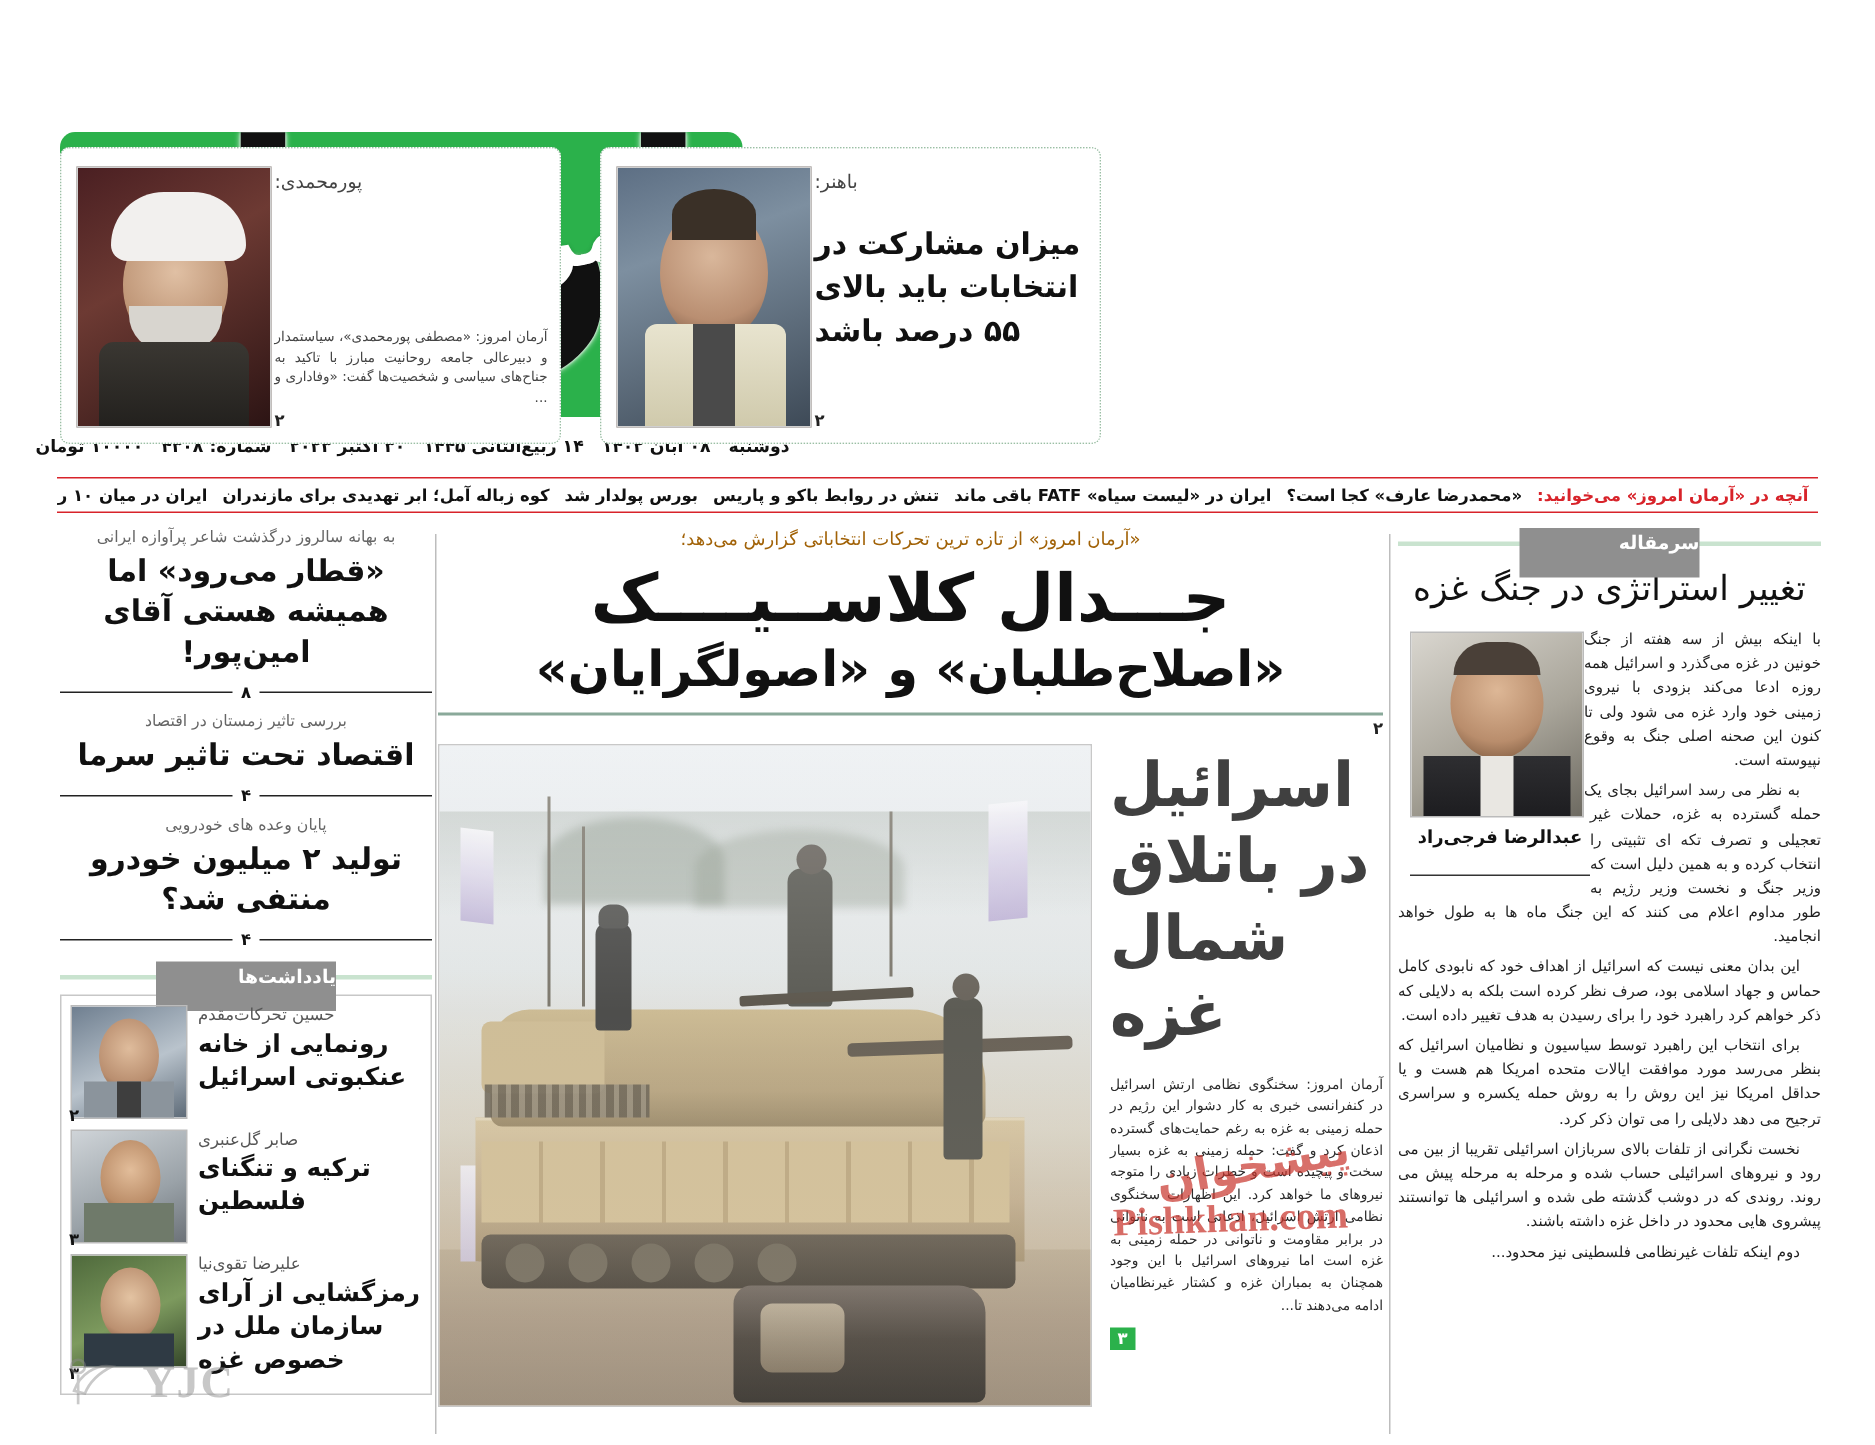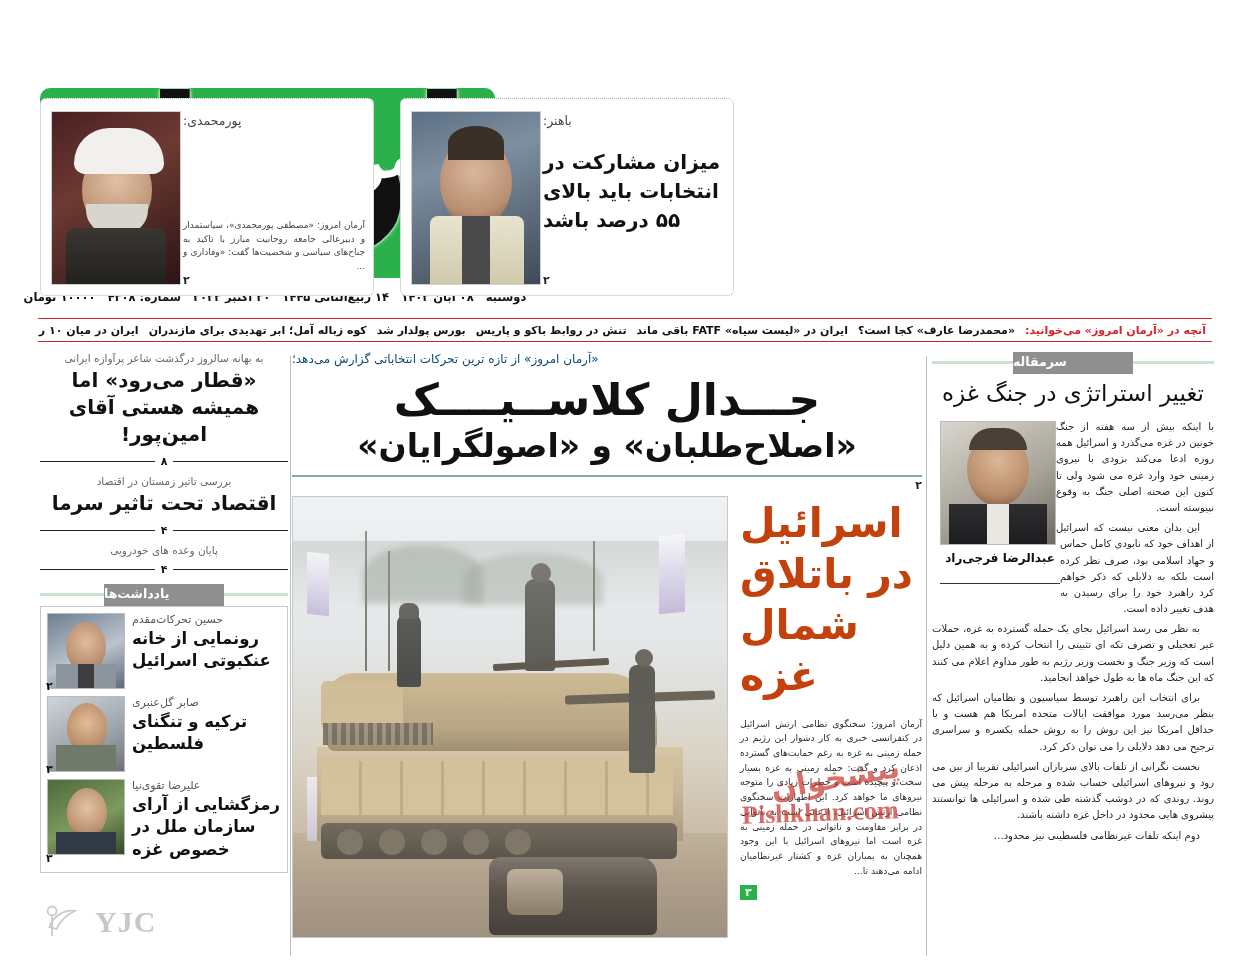--- a/index.html
+++ b/index.html
@@ -65,23 +65,23 @@
   .ticker .t-lead{font-size:11px;font-weight:bold;color:#d8232a;}
   .ticker .t-item{font-size:11px;font-weight:bold;color:#111;}
   .ticker .tsq{width:7px;height:7px;background:#2bb14b;display:inline-block;margin:0 5px;}
   .vline{position:absolute;width:1px;background:#bdbdbd;}
 
   .left-col{position:absolute;top:352px;left:40px;width:248px;}
   .mid-col{position:absolute;top:352px;left:292px;width:630px;}
   .right-col{position:absolute;top:352px;left:932px;width:282px;}
 
   .sec-label{
-    display:block;margin:0 auto 6px auto;width:120px;height:22px;
+    display:block;margin:0 auto 6px auto;width:120px;height:33px;
     background:#8f8f8f;color:#fff;font-size:12.5px;font-weight:bold;
-    text-align:left;line-height:19px;position:relative;
+    text-align:right;line-height:19px;position:relative;
   }
   .sec-label-wrap{position:relative;height:22px;}
   .sec-label-wrap::before{
     content:"";position:absolute;left:0;right:0;top:9px;height:3px;background:#c9e3cf;
   }
 
   .le-item{margin-bottom:6px;}
   .le-kick{font-size:10.5px;color:#666;text-align:center;margin-bottom:3px;}
   .le-hl{font-size:20px;font-weight:bold;line-height:1.35;text-align:center;color:#111;}
   .le-sep{display:flex;align-items:center;gap:6px;margin:7px 0;}
@@ -90,31 +90,31 @@
 
   
   .note{display:flex;gap:7px;align-items:flex-start;margin-bottom:7px;position:relative;}
   .note .n-txt{flex:1;text-align:left;}
   .note .n-auth{font-size:11px;color:#555;margin-bottom:2px;}
   .note .n-hl{font-size:16.5px;font-weight:bold;line-height:1.35;color:#111;}
   .note .n-ph{width:76px;height:74px;border:1px solid #bbb;overflow:hidden;flex:none;}
   .note .n-pg{position:absolute;left:-1px;bottom:-4px;font-size:11px;font-weight:bold;}
 
   
-  .mid-kick{font-size:12px;color:#0c4a6e;text-align:left;margin-bottom:8px;}
+  .mid-kick{font-size:12px;color:#a16207;text-align:center;margin-bottom:8px;}
   .mid-hl1{font-size:44px;font-weight:bold;text-align:center;line-height:1.18;color:#111;letter-spacing:-1px;}
   .mid-hl2{font-size:33px;font-weight:bold;text-align:center;line-height:1.2;color:#111;}
   .mid-rule{height:2px;background:#8aa99a;margin:9px 0 0 0;}
 
   .photo-main{
     position:absolute;left:0;top:0;width:434px;height:440px;border:1px solid #c8c8c8;overflow:hidden;
   }
   .tank-scene{position:absolute;inset:0;}
 
-  .gz-hl{font-size:41px;font-weight:bold;line-height:1.25;text-align:left;color:#c2410c;}
+  .gz-hl{font-size:41px;font-weight:bold;line-height:1.25;text-align:left;color:#404040;}
   .gz-body{font-size:9.2px;line-height:1.6;text-align:justify;color:#2b2b2b;}
   .gz-pg{display:inline-block;background:#2bb14b;color:#fff;font-size:11px;font-weight:bold;
          padding:1px 5px;}
 
   
   .ed-title{font-size:23px;font-weight:normal;text-align:center;line-height:1.35;margin:4px 0 10px;}
   .ed-photo{width:114px;height:122px;border:1px solid #bbb;float:left;margin:2px 0 4px 8px;overflow:hidden;}
   .ed-body{font-size:10px;line-height:1.62;text-align:justify;color:#222;}
   .ed-author{font-size:12px;font-weight:bold;text-align:center;border-bottom:1.5px solid #333;
              width:120px;float:left;clear:left;margin:2px 0 6px 8px;padding-bottom:18px;}
@@ -239,20 +239,21 @@
       <div class="le-hl">اقتصاد تحت تاثیر سرما</div>
     </div>
     <div class="le-sep">
       <span class="ln"></span>
       <span class="n">۴</span>
       <span class="ln"></span>
     </div>
 
     <div class="le-item">
       <div class="le-kick">پایان وعده های خودرویی</div>
+      <div class="le-hl">تولید ۲ میلیون خودرو منتفی شد؟</div>
     </div>
     <div class="le-sep">
       <span class="ln"></span>
       <span class="n">۴</span>
       <span class="ln"></span>
     </div>
 
     <div class="sec-label-wrap" style="margin-top:8px;">
       <div class="sec-label">یادداشت‌ها</div>
     </div>
@@ -389,22 +390,22 @@
       <div class="ph" style="background:linear-gradient(150deg,#d9d6cf 0%,#a9a59a 55%,#6d6a61 100%);">
         <div class="face" style="left:26px;top:10px;width:62px;height:74px;background:radial-gradient(circle at 50% 38%,#ddb796 0%,#b98d6c 62%,#6f4e35 100%);"></div>
         <div style="position:absolute;left:28px;top:6px;width:58px;height:22px;background:#4a4038;border-radius:28px 28px 0 0;"></div>
         <div style="position:absolute;left:8px;top:82px;width:98px;height:40px;background:linear-gradient(180deg,#2e2e31 0%,#1d1d20 100%);"></div>
         <div style="position:absolute;left:46px;top:82px;width:22px;height:40px;background:#e9e7e2;"></div>
       </div>
     </div>
     <div class="ed-author">عبدالرضا فرجی‌راد</div>
 
     <div class="ed-body">با اینکه بیش از سه هفته از جنگ خونین در غزه می‌گذرد و اسرائیل همه روزه ادعا می‌کند بزودی با نیروی زمینی خود وارد غزه می شود ولی تا کنون این صحنه اصلی جنگ به وقوع نپیوسته است.</div>
+    <div class="ed-body" style="margin-top:4px;text-indent:14px;">به نظر می رسد اسرائیل بجای یک حمله گسترده به غزه، حملات غیر تعجیلی و تصرف تکه ای تثبیتی را انتخاب کرده و به همین دلیل است که وزیر جنگ و نخست وزیر رژیم به طور مداوم اعلام می کنند که این جنگ ماه ها به طول خواهد انجامید.</div>
     <div class="ed-body" style="margin-top:4px;text-indent:14px;">این بدان معنی نیست که اسرائیل از اهداف خود که نابودی کامل حماس و جهاد اسلامی بود، صرف نظر کرده است بلکه به دلایلی که ذکر خواهم کرد راهبرد خود را برای رسیدن به هدف تغییر داده است.</div>
-    <div class="ed-body" style="margin-top:4px;text-indent:14px;">به نظر می رسد اسرائیل بجای یک حمله گسترده به غزه، حملات غیر تعجیلی و تصرف تکه ای تثبیتی را انتخاب کرده و به همین دلیل است که وزیر جنگ و نخست وزیر رژیم به طور مداوم اعلام می کنند که این جنگ ماه ها به طول خواهد انجامید.</div>
     <div class="ed-body" style="margin-top:4px;text-indent:14px;">برای انتخاب این راهبرد توسط سیاسیون و نظامیان اسرائیل که بنظر می‌رسد مورد موافقت ایالات متحده امریکا هم هست و یا حداقل امریکا نیز این روش را به روش حمله یکسره و سراسری ترجیح می دهد دلایلی را می توان ذکر کرد.</div>
     <div class="ed-body" style="margin-top:4px;text-indent:14px;">نخست نگرانی از تلفات بالای سربازان اسرائیلی تقریبا از بین می رود و نیروهای اسرائیلی حساب شده و مرحله به مرحله پیش می روند. روندی که در دوشب گذشته طی شده و اسرائیلی ها توانستند پیشروی هایی محدود در داخل غزه داشته باشند.</div>
     <div class="ed-body" style="margin-top:4px;text-indent:14px;">دوم اینکه تلفات غیرنظامی فلسطینی نیز محدود...</div>
   </div>
 
   <div class="wm-fa">پیشخوان</div>
   <div class="wm-pishkhan">Pishkhan.com</div>
   <div class="wm-yjc">YJC</div>
   <svg class="wm-yjc-mark" viewBox="0 0 40 44">
     <path d="M6 30 C10 18, 22 10, 34 12 C26 16, 18 22, 14 32 Z" fill="none" stroke="#8a8a8a" stroke-width="2"></path>

